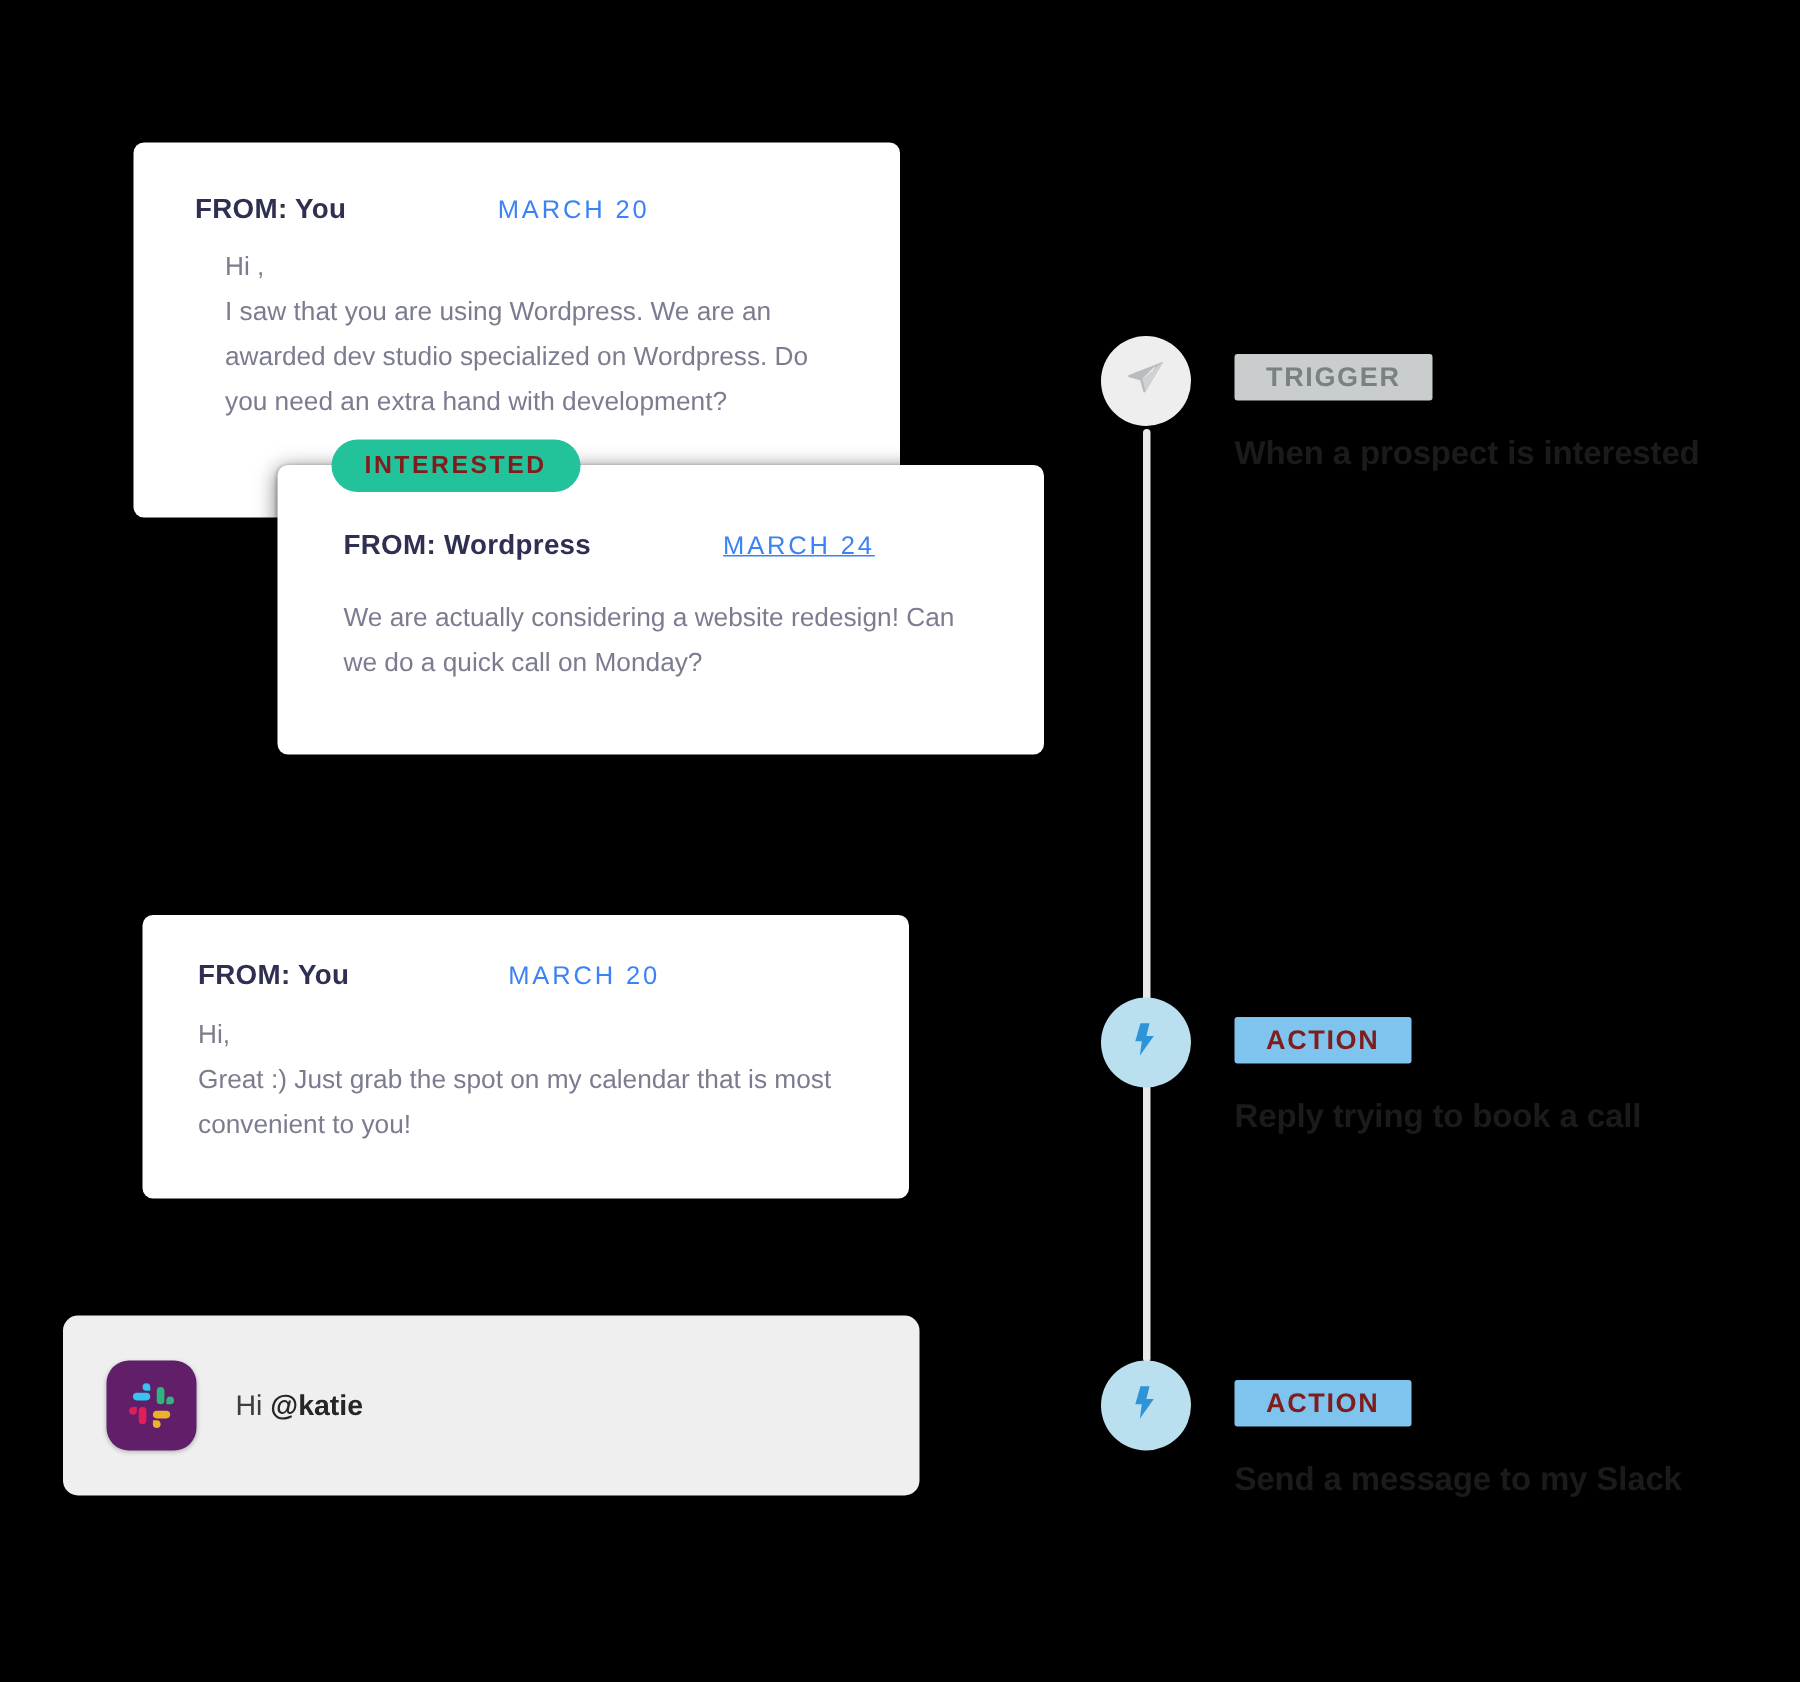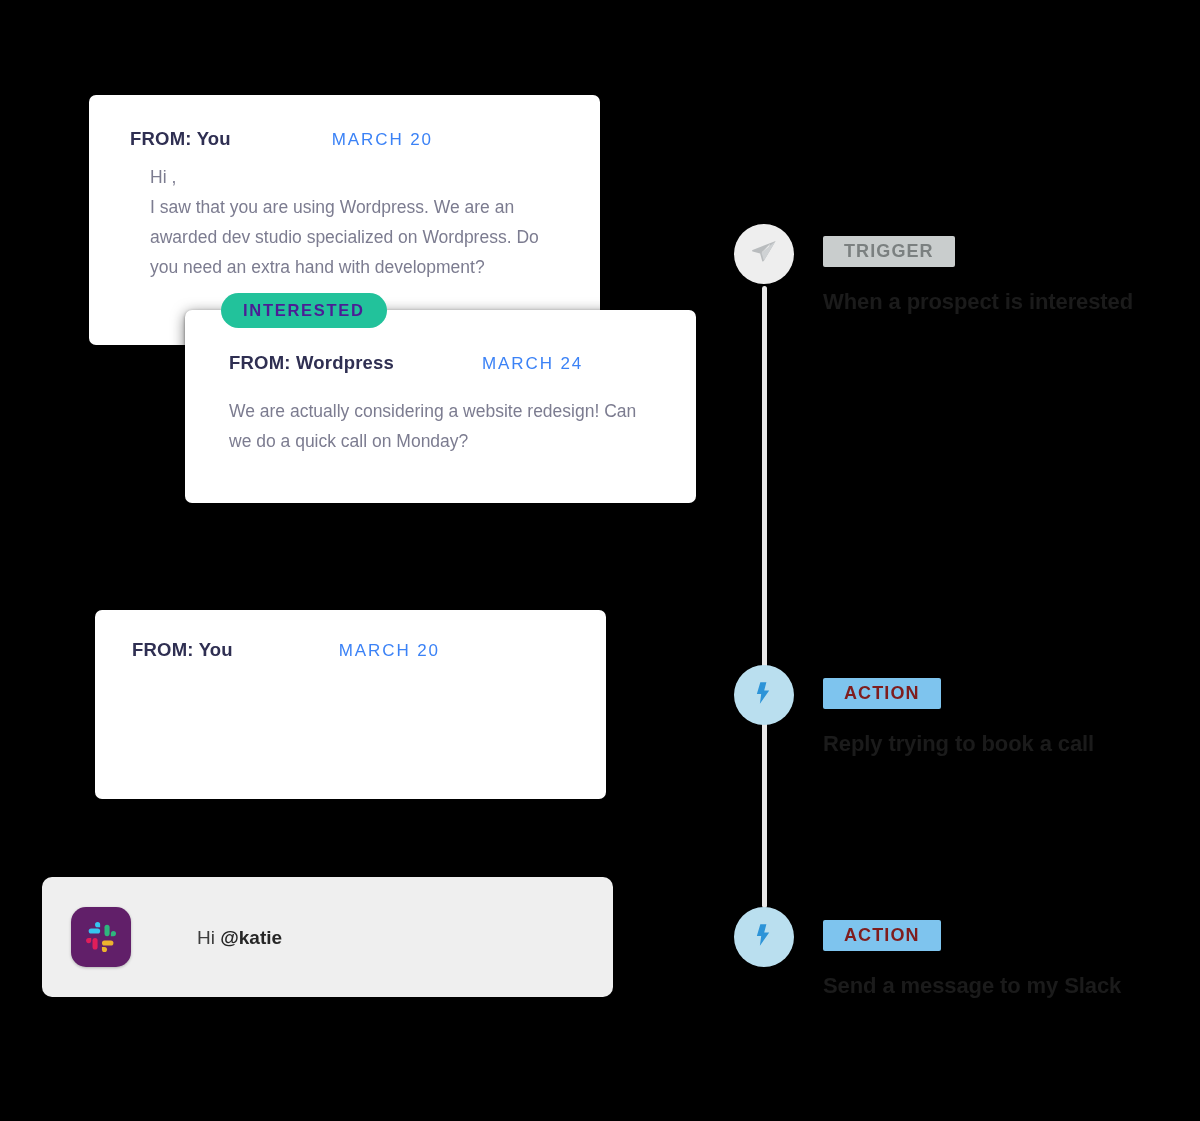--- a/index.html
+++ b/index.html
@@ -54,34 +54,34 @@
   }
   #card-you-1 .card-head { padding: 33px 0 0 41px; }
   #card-you-1 .date { margin-left: 101px; }
   #card-you-1 .body-text { padding: 12px 41px 0 41px; margin-left: 20px; }
 
   
   #card-prospect {
     left: 185px; top: 310px; width: 511px; height: 193px;
   }
   #card-prospect .card-head { padding: 42px 0 0 44px; }
-  #card-prospect .date { margin-left: 88px; }
+  #card-prospect .date { margin-left: 88px; text-decoration: underline; }
   #card-prospect .body-text { padding: 22px 40px 0 44px; }
 
   
   .pill-interested {
     position: absolute;
     left: 221px; top: 293px;
     height: 35px;
     padding: 0 22px;
     display: flex;
     align-items: center;
     justify-content: center;
     background: #22c29b;
-    color: #4c1d95;
+    color: #7f1d1d;
     border-radius: 18px;
     font-size: 16.5px;
     font-weight: bold;
     letter-spacing: 1.7px;
     z-index: 5;
   }
 
   
   #card-you-2 {
     left: 95px; top: 610px; width: 511px; height: 189px;
@@ -92,21 +92,20 @@
 
   
   #card-slack {
     position: absolute;
     left: 42px; top: 877px; width: 571px; height: 120px;
     background: #efefef;
     border-radius: 10px;
     display: flex;
     align-items: center;
     box-shadow: 0 2px 10px rgba(0,0,0,0.4);
-    gap: 40px;
   }
   .slack-logo {
     width: 60px; height: 60px;
     margin-left: 29px;
     border-radius: 15px;
     background: #611f69;
     position: relative;
     flex: none;
     box-shadow: 0 1px 3px rgba(0,0,0,0.25);
   }
@@ -195,20 +194,24 @@
       <span class="from">FROM: Wordpress</span>
       <span class="date">MARCH 24</span>
     </div>
     <div class="body-text">We are actually considering a website redesign! Can we do a quick call on Monday?</div>
   </div>
 
   <div class="card" id="card-you-2">
     <div class="card-head">
       <span class="from">FROM: You</span>
       <span class="date">MARCH 20</span>
+    </div>
+    <div class="body-text">
+      <span>Hi,</span><br>
+      <span>Great :) Just grab the spot on my calendar that is most convenient to you!</span>
     </div>
   </div>
 
   <div id="card-slack">
     <div class="slack-logo">
       <svg width="34" height="34" viewBox="0 0 34 34" xmlns="http://www.w3.org/2000/svg">
         <g>
           <path d="M7.2 20.6a2.55 2.55 0 1 1-2.55-2.55H7.2v2.55z" fill="#e01e5a"></path>
           <path d="M8.5 20.6a2.55 2.55 0 0 1 5.1 0v6.4a2.55 2.55 0 0 1-5.1 0v-6.4z" fill="#e01e5a"></path>
           <path d="M13.6 7.2a2.55 2.55 0 1 1 2.55-2.55V7.2H13.6z" fill="#36c5f0"></path>

